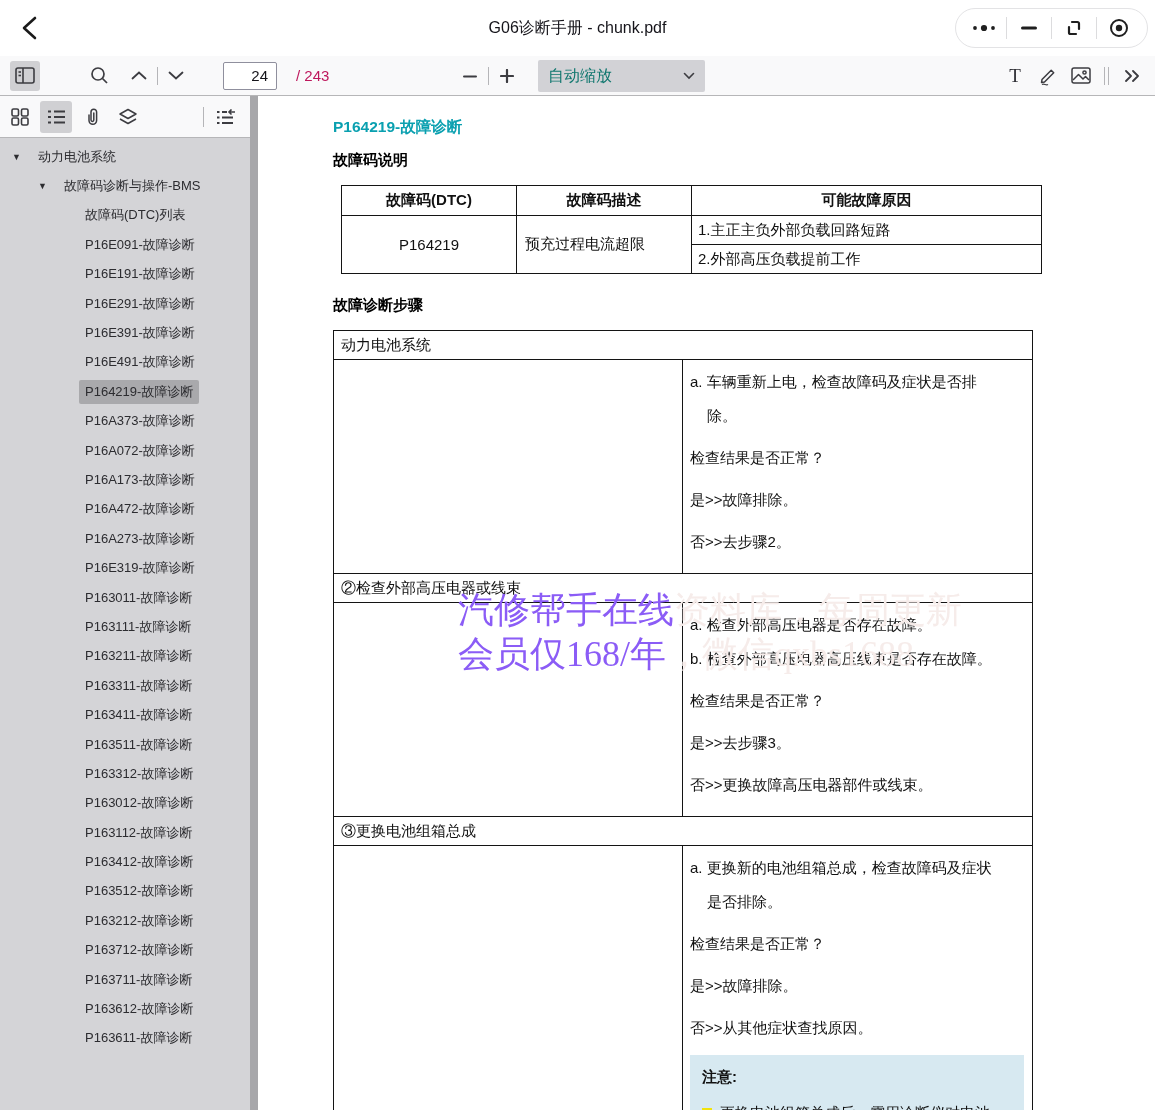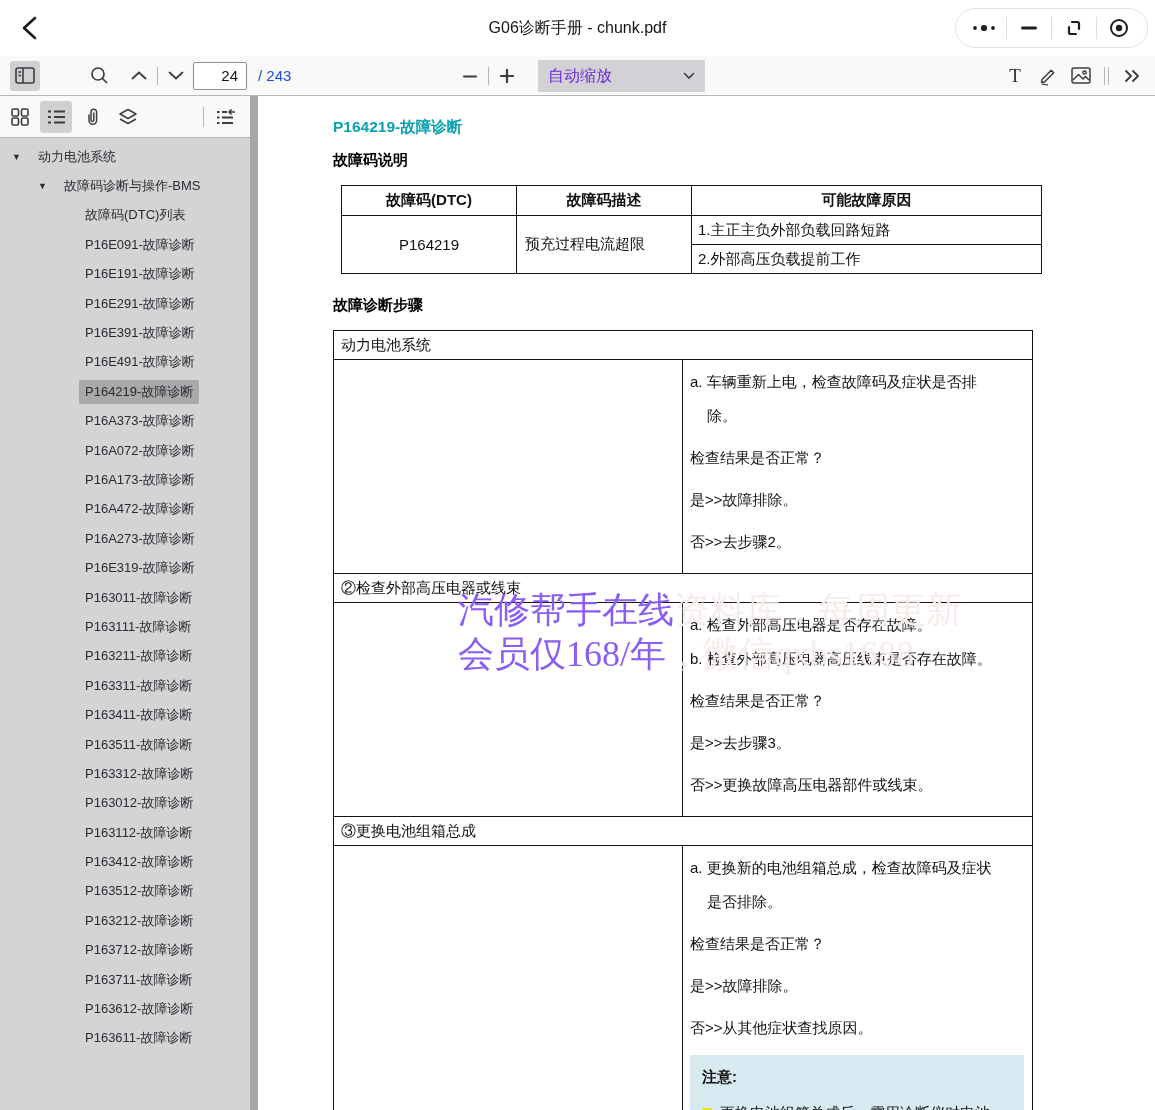--- a/index.html
+++ b/index.html
@@ -24,26 +24,26 @@
   .pill-sep { width:1px; height:22px; background:#dcdcde; }
 
   
   .toolbar { height:40px; flex:0 0 40px; background:#f9f9fa; border-bottom:1px solid #b6b6b8;
              display:flex; align-items:center; padding:0 8px; position:relative; }
   .tb-btn { width:30px; height:30px; border:none; background:transparent; border-radius:3px;
             display:flex; align-items:center; justify-content:center; cursor:pointer; color:#3c3c41; }
   .tb-btn.pressed { background:#d0d0d3; }
   .tb-sep { width:1px; height:18px; background:#b5b5b8; margin:0 3px; }
   .page-input { width:54px; height:28px; border:1px solid #8f8f9d; background:#fff; border-radius:2px;
-                font-size:15px; text-align:right; padding:0 8px; margin-left:2px;
+                font-size:15px; text-align:right; padding:0 8px; margin-left:32px;
                 font-family:"Liberation Sans", sans-serif; color:#15141a; }
-  .page-total { font-size:15px; margin-left:11px; color:#1d4ed8; }
+  .page-total { font-size:15px; margin-left:19px; color:#be185d; }
   .zoom-group { position:absolute; left:455px; top:0; height:40px; display:flex; align-items:center; }
   .zoom-select { width:167px; height:32px; background:#d2d2d6; border-radius:2px; margin-left:16px;
-                 display:flex; align-items:center; padding:0 10px; font-size:16px; color:#6d28d9; cursor:pointer; }
+                 display:flex; align-items:center; padding:0 10px; font-size:16px; color:#0f766e; cursor:pointer; }
   .zoom-select .chev { margin-left:auto; }
   .right-tools { margin-left:auto; display:flex; align-items:center; gap:3px; }
   .ttool { font-family:"Liberation Serif", serif; font-size:19px; color:#2e2e33; }
   .dbl-sep { display:flex; gap:3px; margin:0 5px; }
   .dbl-sep i { width:1px; height:18px; background:#b5b5b8; }
 
   
   .main { flex:1; height:1014px; display:flex; overflow:hidden; }
   .sidebar { flex:0 0 250px; width:250px; background:#d4d4d7; display:flex; flex-direction:column; }
   .sidebar-toolbar { flex:0 0 42px; height:42px; background:#f9f9fa; border-bottom:1px solid #b6b6b8;

